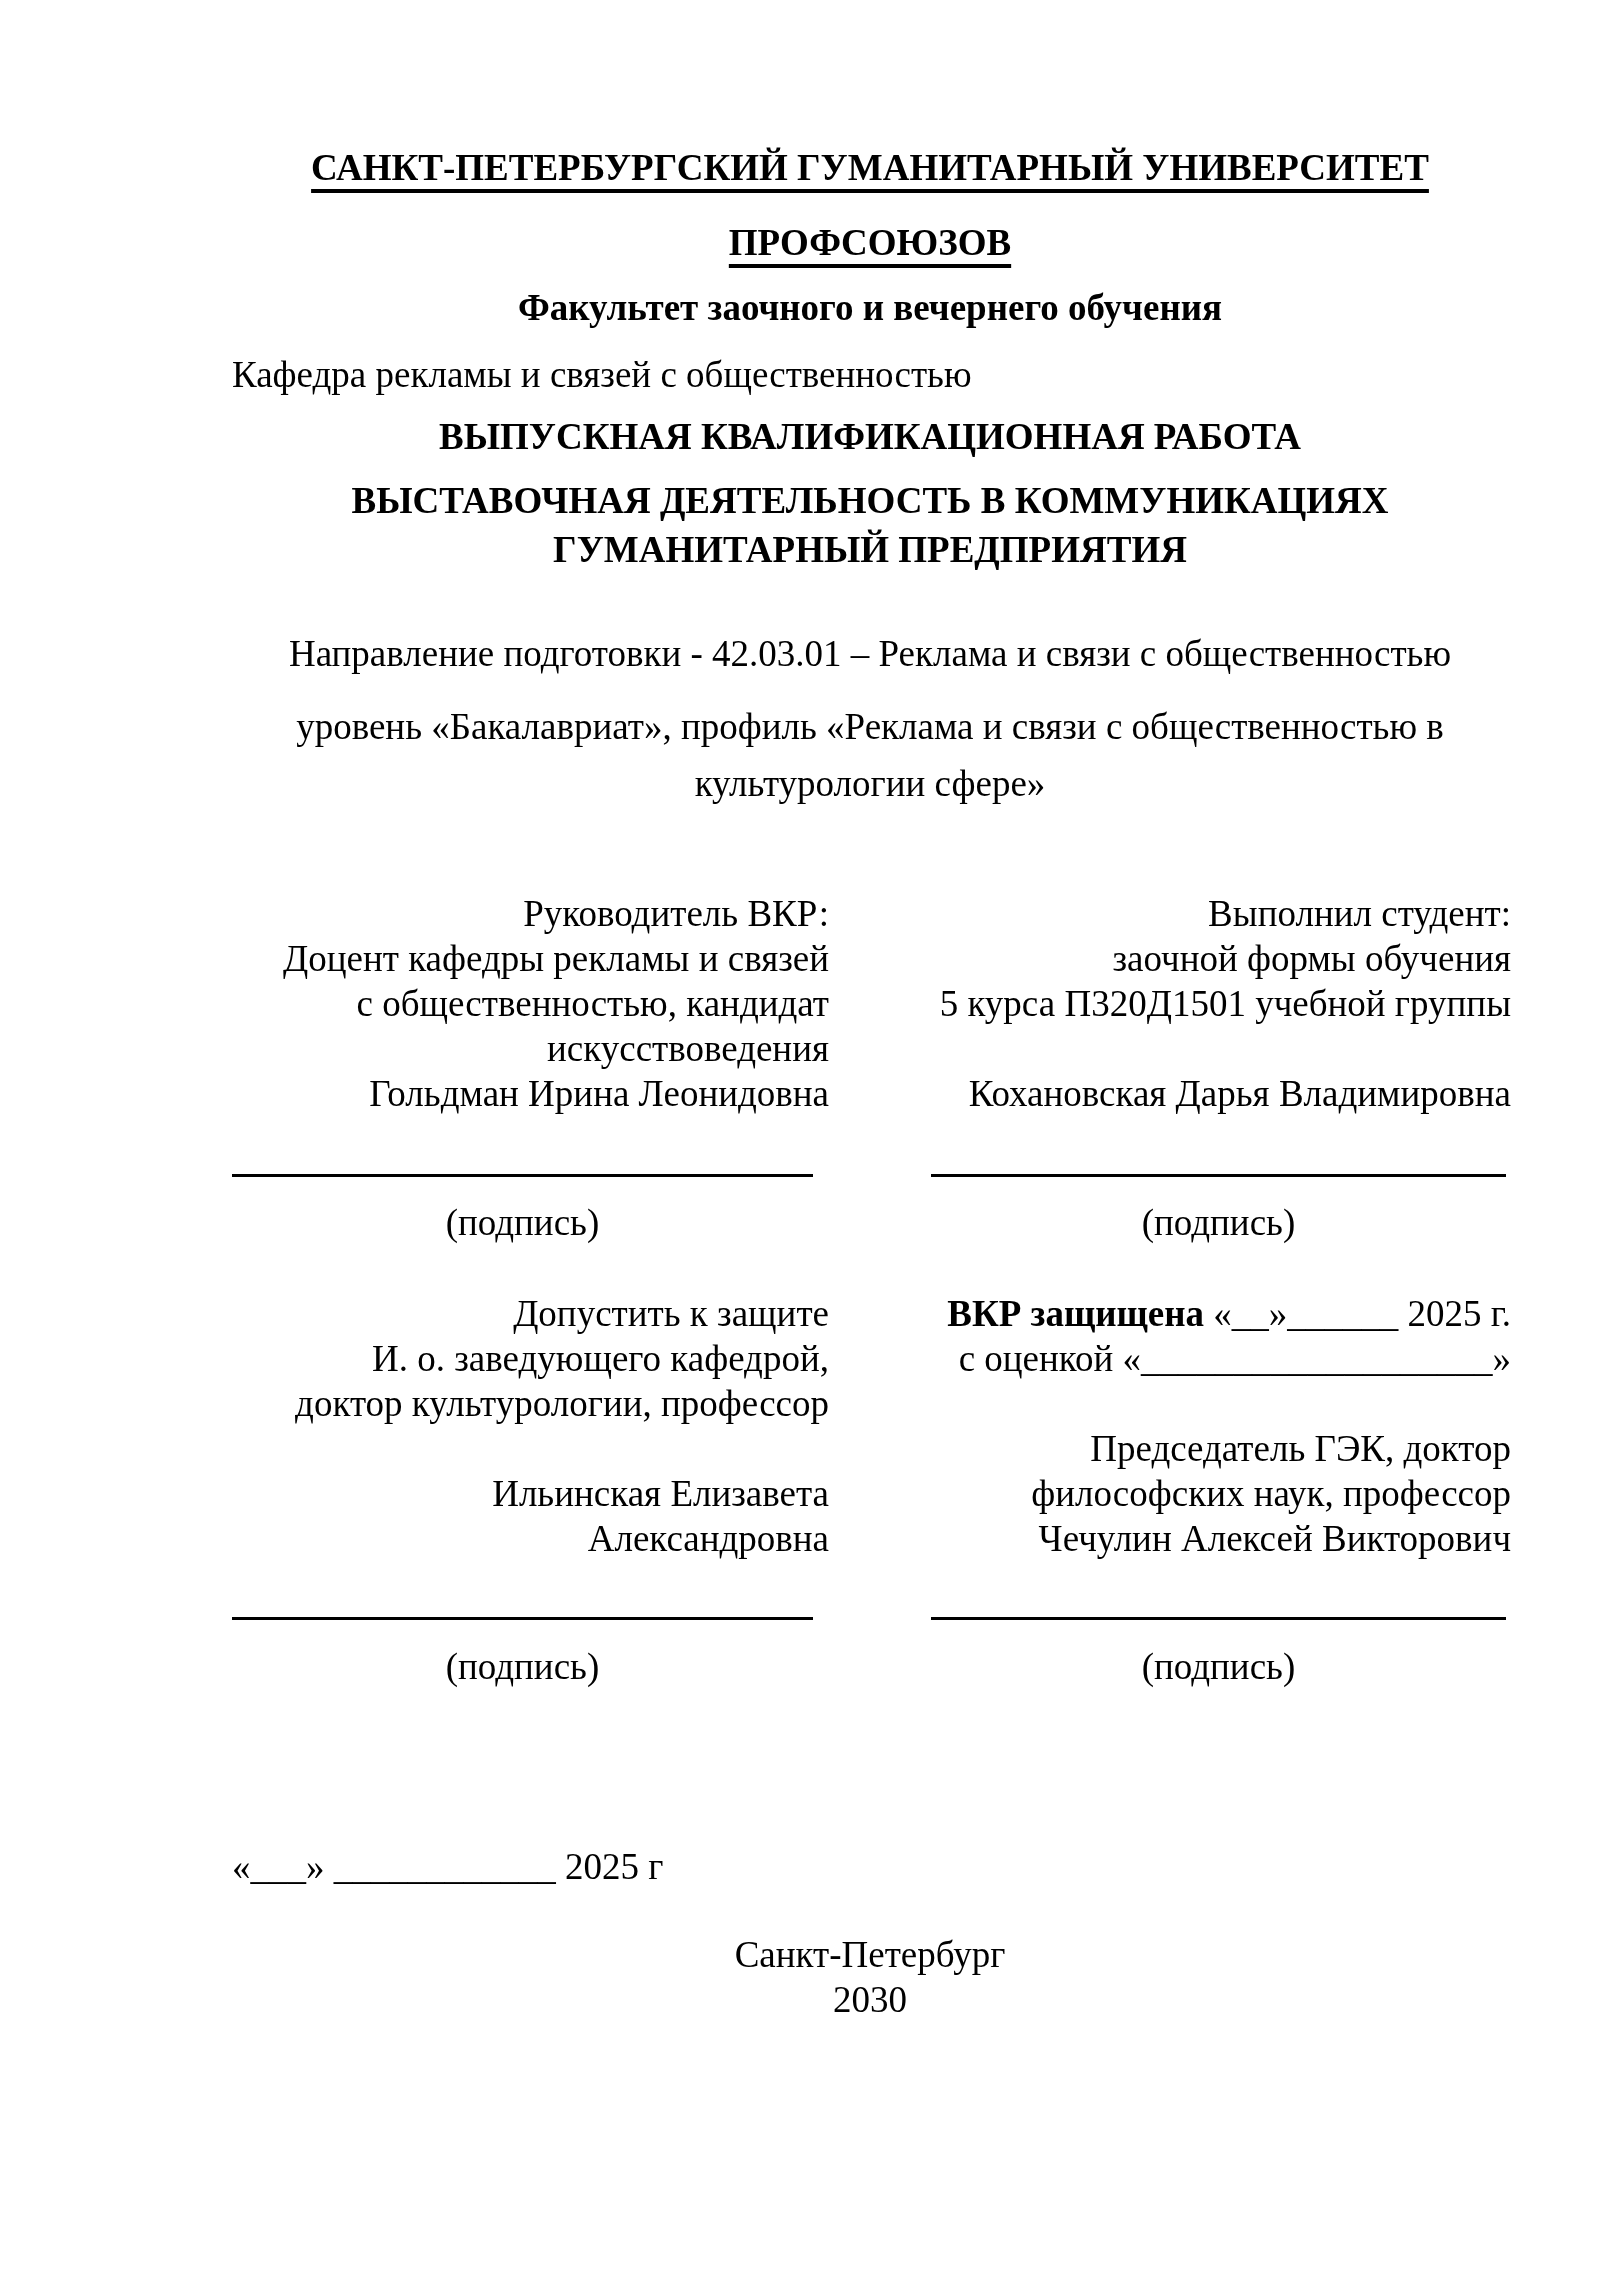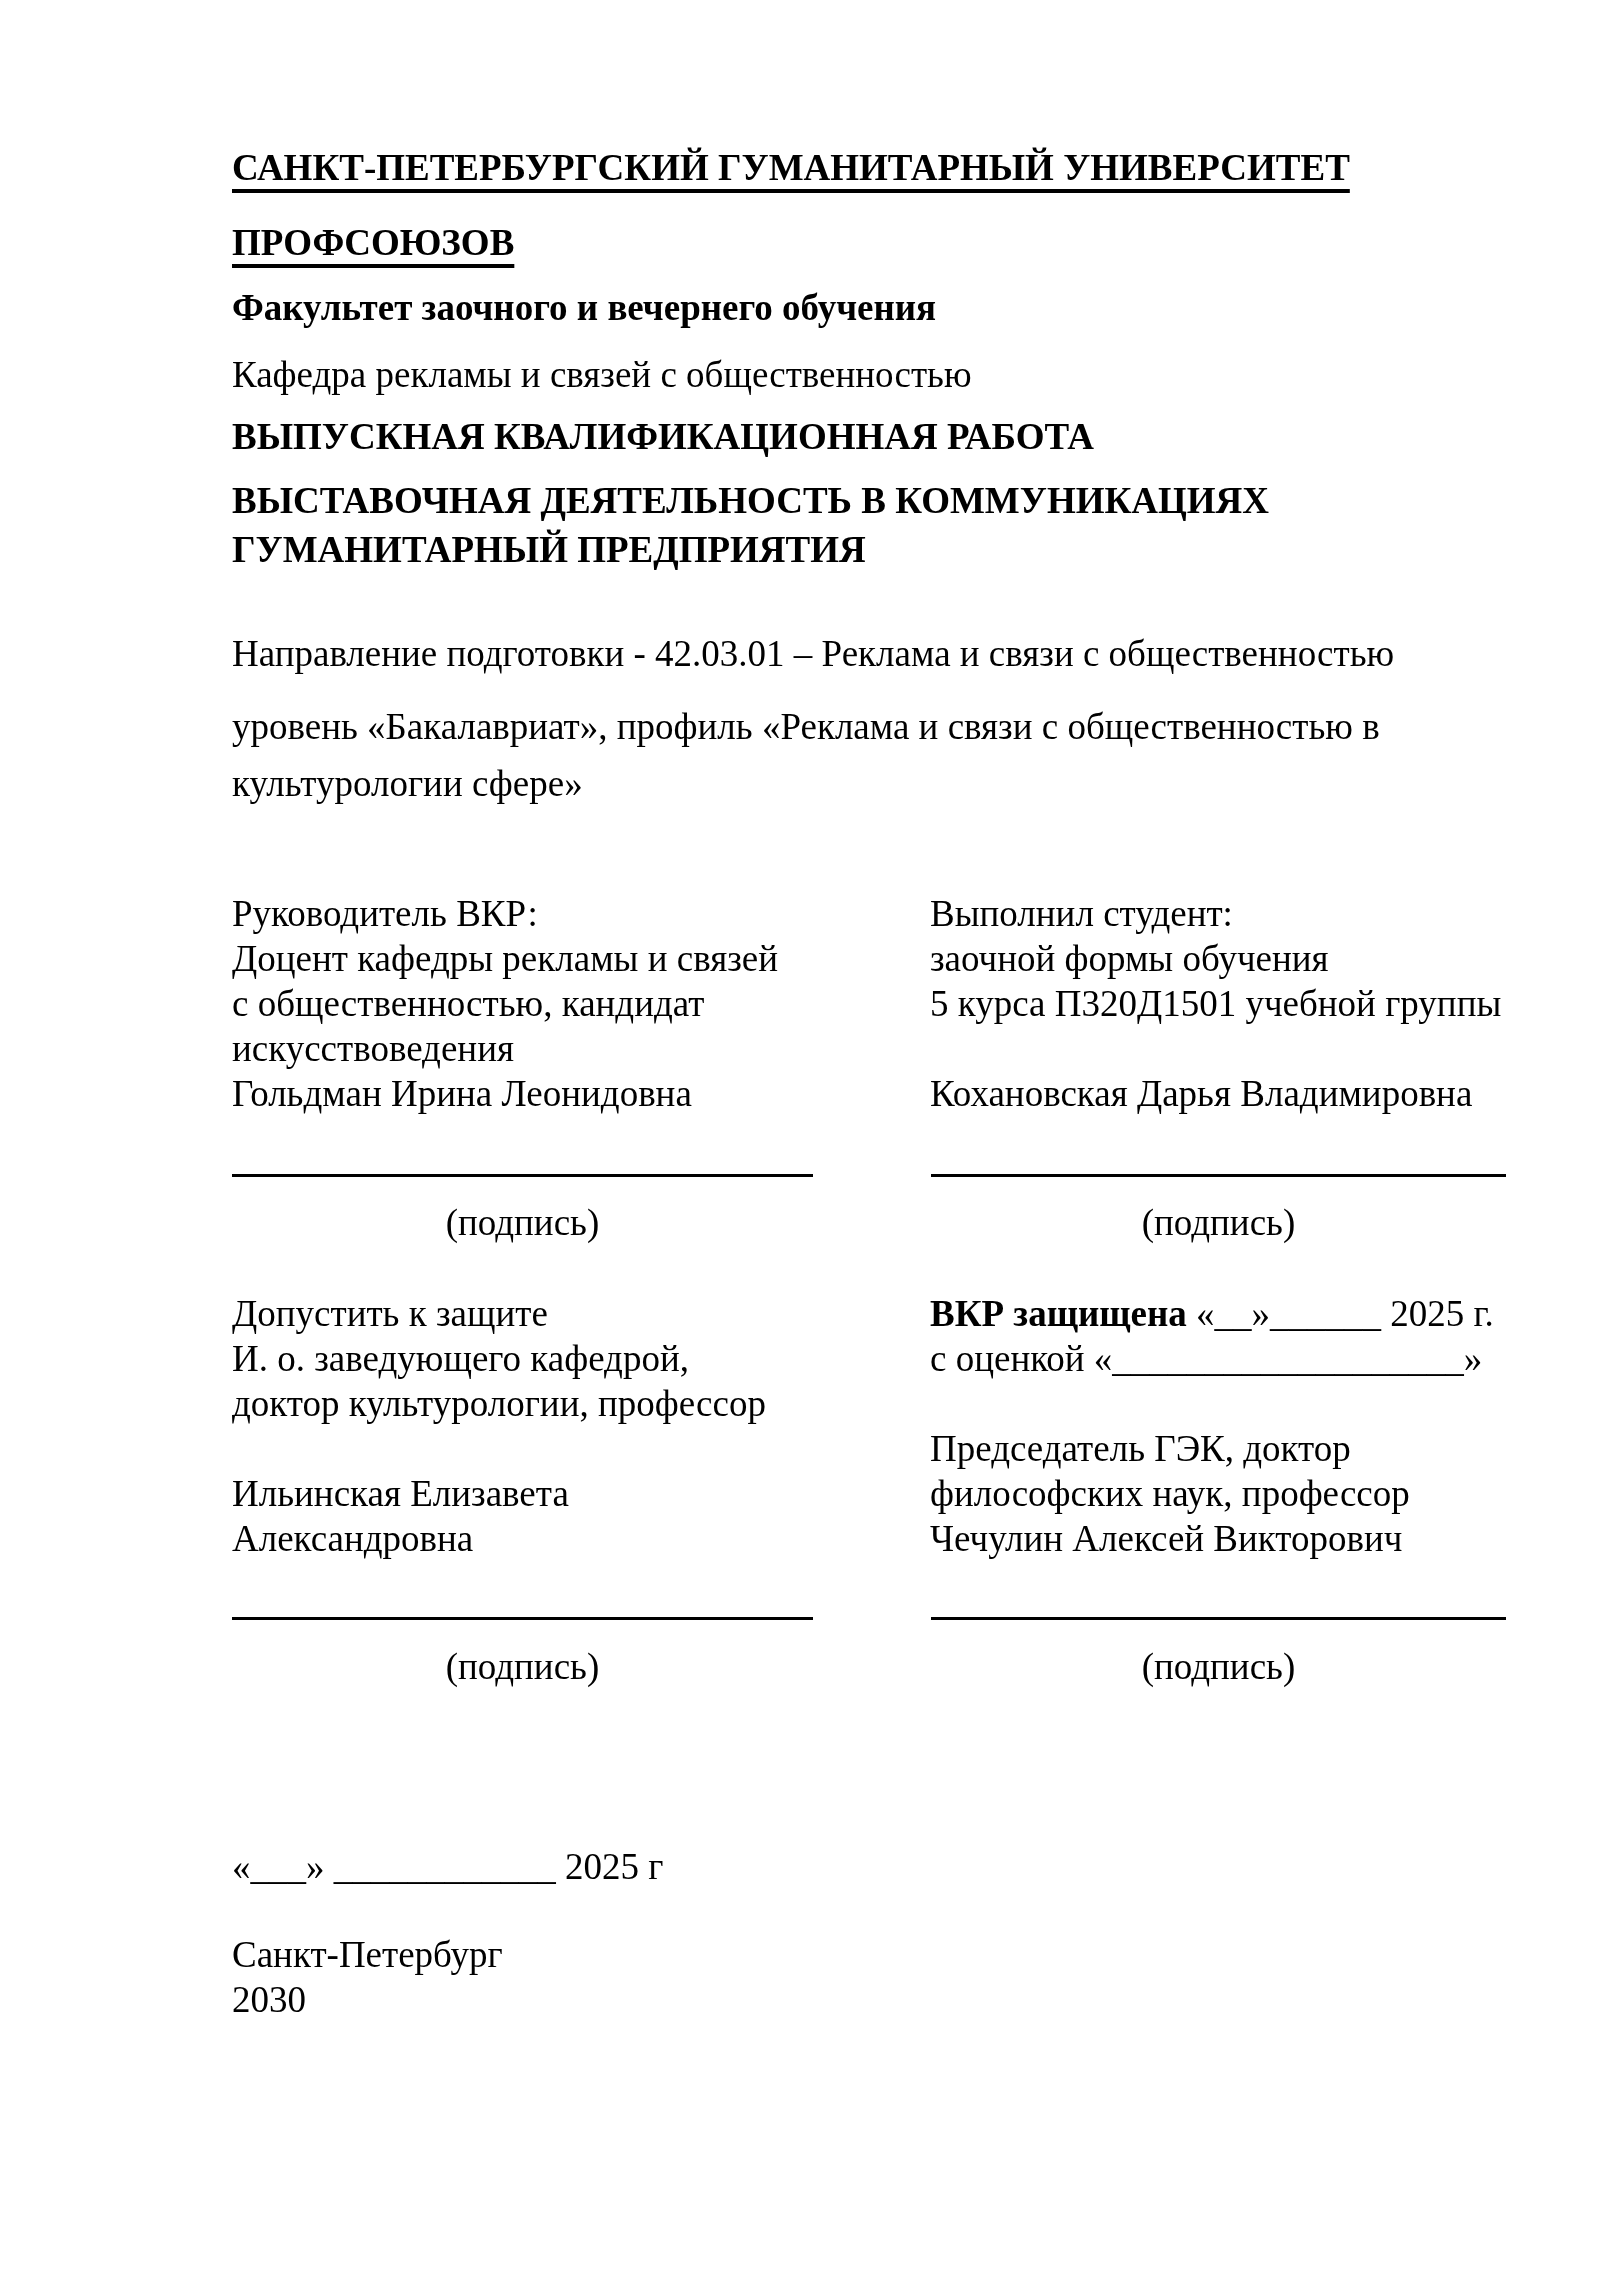--- a/index.html
+++ b/index.html
@@ -7,27 +7,27 @@
     position:relative;
     width:1623px;
     height:2295px;
     background:#ffffff;
     color:#000000;
     font-family:"Liberation Serif","DejaVu Serif",serif;
     font-size:37px;
     overflow:hidden;
   }
   .abs{position:absolute;}
-  .center-line{left:232px;width:1276px;text-align:left;white-space:nowrap;}
+  .center-line{left:232px;width:1276px;text-align:center;white-space:nowrap;}
   .right-line{left:232px;width:1276px;white-space:nowrap;}
   .bold{font-weight:bold;}
   .uline{text-decoration:underline;text-decoration-thickness:3.9px;text-underline-offset:9.4px;}
   .col-left{left:232px;width:597px;}
   .col-right{left:930px;width:581px;}
-  .line{line-height:45px;min-height:45px;white-space:nowrap;}
+  .line{line-height:45px;min-height:45px;white-space:nowrap;text-align:right;}
   .sigline{height:0;border-bottom:3.1px solid #000;}
   .sig-caption-left{left:232px;width:581px;text-align:center;}
   .sig-caption-right{left:931px;width:575px;text-align:center;}
 </style>
 </head>
 <body>
 
 <div class="page">
 
   <div class="abs center-line bold uline" style="top:146px">САНКТ-ПЕТЕРБУРГСКИЙ ГУМАНИТАРНЫЙ УНИВЕРСИТЕТ</div>

